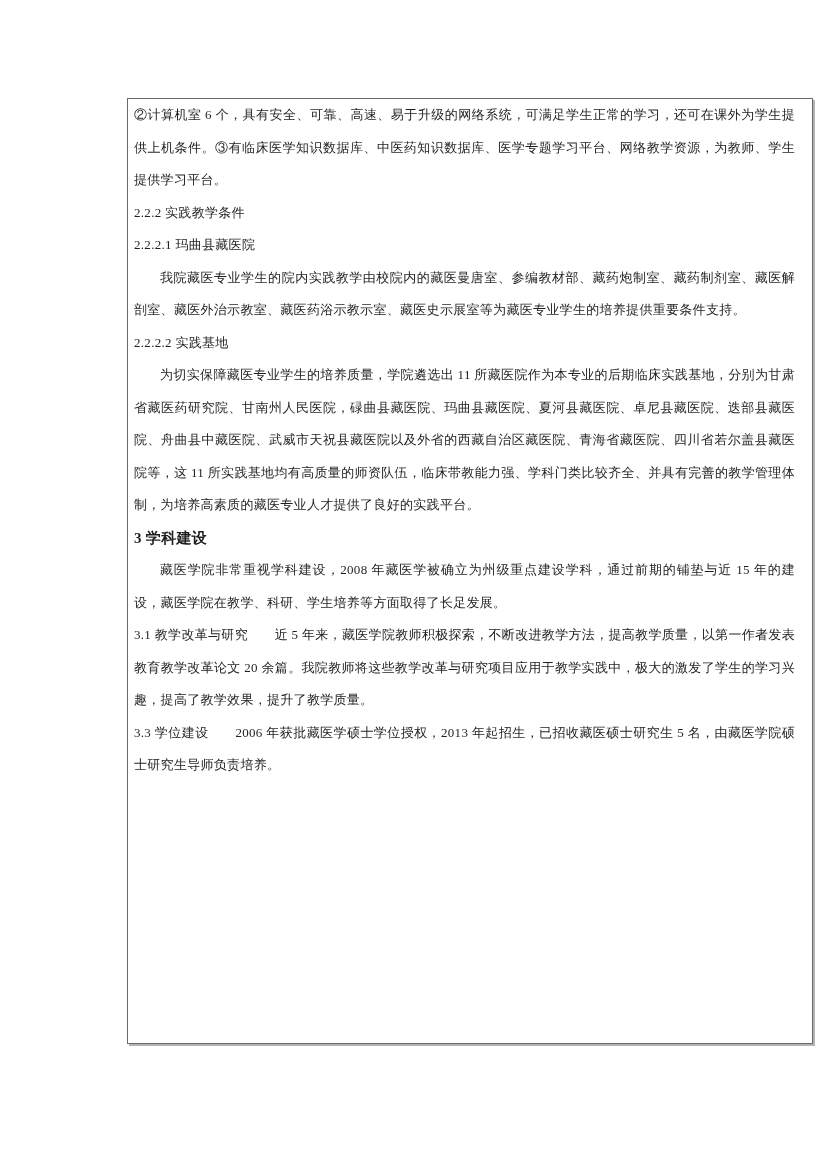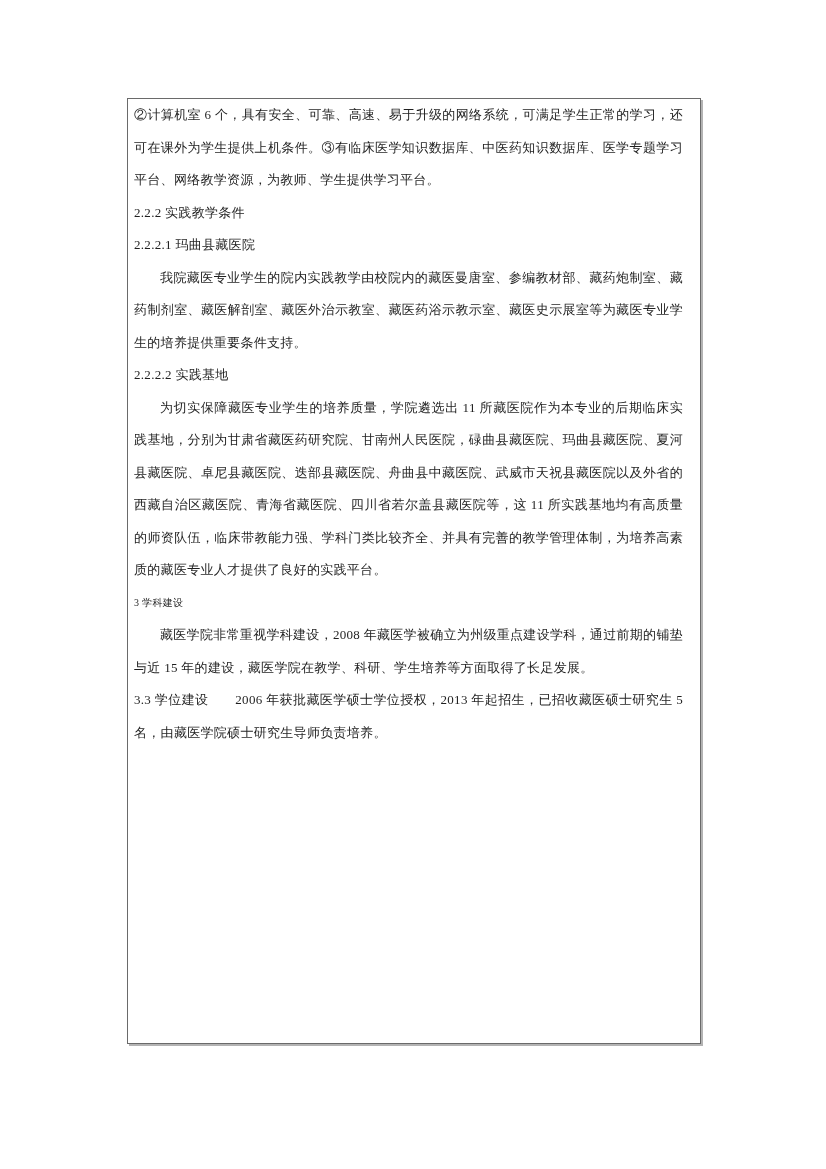--- a/index.html
+++ b/index.html
@@ -12,49 +12,50 @@
     position: relative;
     width: 826px;
     height: 1169px;
     background: #ffffff;
     overflow: hidden;
   }
   .doc-box {
     position: absolute;
     left: 127px;
     top: 98px;
-    width: 574px;
+    width: 686px;
     height: 946px;
     border: 1px solid #6a6a6a;
     box-shadow: 2px 2px 0 #b3b3b3;
     background: #ffffff;
     padding: 0 17px 0 6px;
     overflow: hidden;
   }
   .doc-body p {
     font-size: 13px;
     line-height: 32.5px;
     color: #1f1f1f;
     text-align: justify;
     text-justify: inter-ideograph;
     letter-spacing: 0.3px;
   }
   .doc-body p.indent { text-indent: 2em; }
-  .doc-body p.bold   { font-weight: normal; font-size: 10px; }
+  .doc-body p.bold   { font-weight: bold; font-size: 15px; }
 </style>
 </head>
 <body>
 
 <div class="page">
   <div class="doc-box">
     <div class="doc-body" id="doc-body">
         <p>②计算机室 6 个，具有安全、可靠、高速、易于升级的网络系统，可满足学生正常的学习，还可在课外为学生提供上机条件。③有临床医学知识数据库、中医药知识数据库、医学专题学习平台、网络教学资源，为教师、学生提供学习平台。</p>
         <p>2.2.2 实践教学条件</p>
         <p>2.2.2.1 玛曲县藏医院</p>
         <p class="indent">我院藏医专业学生的院内实践教学由校院内的藏医曼唐室、参编教材部、藏药炮制室、藏药制剂室、藏医解剖室、藏医外治示教室、藏医药浴示教示室、藏医史示展室等为藏医专业学生的培养提供重要条件支持。</p>
         <p>2.2.2.2 实践基地</p>
         <p class="indent">为切实保障藏医专业学生的培养质量，学院遴选出 11 所藏医院作为本专业的后期临床实践基地，分别为甘肃省藏医药研究院、甘南州人民医院，碌曲县藏医院、玛曲县藏医院、夏河县藏医院、卓尼县藏医院、迭部县藏医院、舟曲县中藏医院、武威市天祝县藏医院以及外省的西藏自治区藏医院、青海省藏医院、四川省若尔盖县藏医院等，这 11 所实践基地均有高质量的师资队伍，临床带教能力强、学科门类比较齐全、并具有完善的教学管理体制，为培养高素质的藏医专业人才提供了良好的实践平台。</p>
         <p class="bold">3 学科建设</p>
         <p class="indent">藏医学院非常重视学科建设，2008 年藏医学被确立为州级重点建设学科，通过前期的铺垫与近 15 年的建设，藏医学院在教学、科研、学生培养等方面取得了长足发展。</p>
+        <p>3.1 教学改革与研究　　近 5 年来，藏医学院教师积极探索，不断改进教学方法，提高教学质量，以第一作者发表教育教学改革论文 20 余篇。我院教师将这些教学改革与研究项目应用于教学实践中，极大的激发了学生的学习兴趣，提高了教学效果，提升了教学质量。</p>
         <p>3.3 学位建设　　2006 年获批藏医学硕士学位授权，2013 年起招生，已招收藏医硕士研究生 5 名，由藏医学院硕士研究生导师负责培养。</p>
       </div>
   </div>
 </div>
 
 </body></html>

